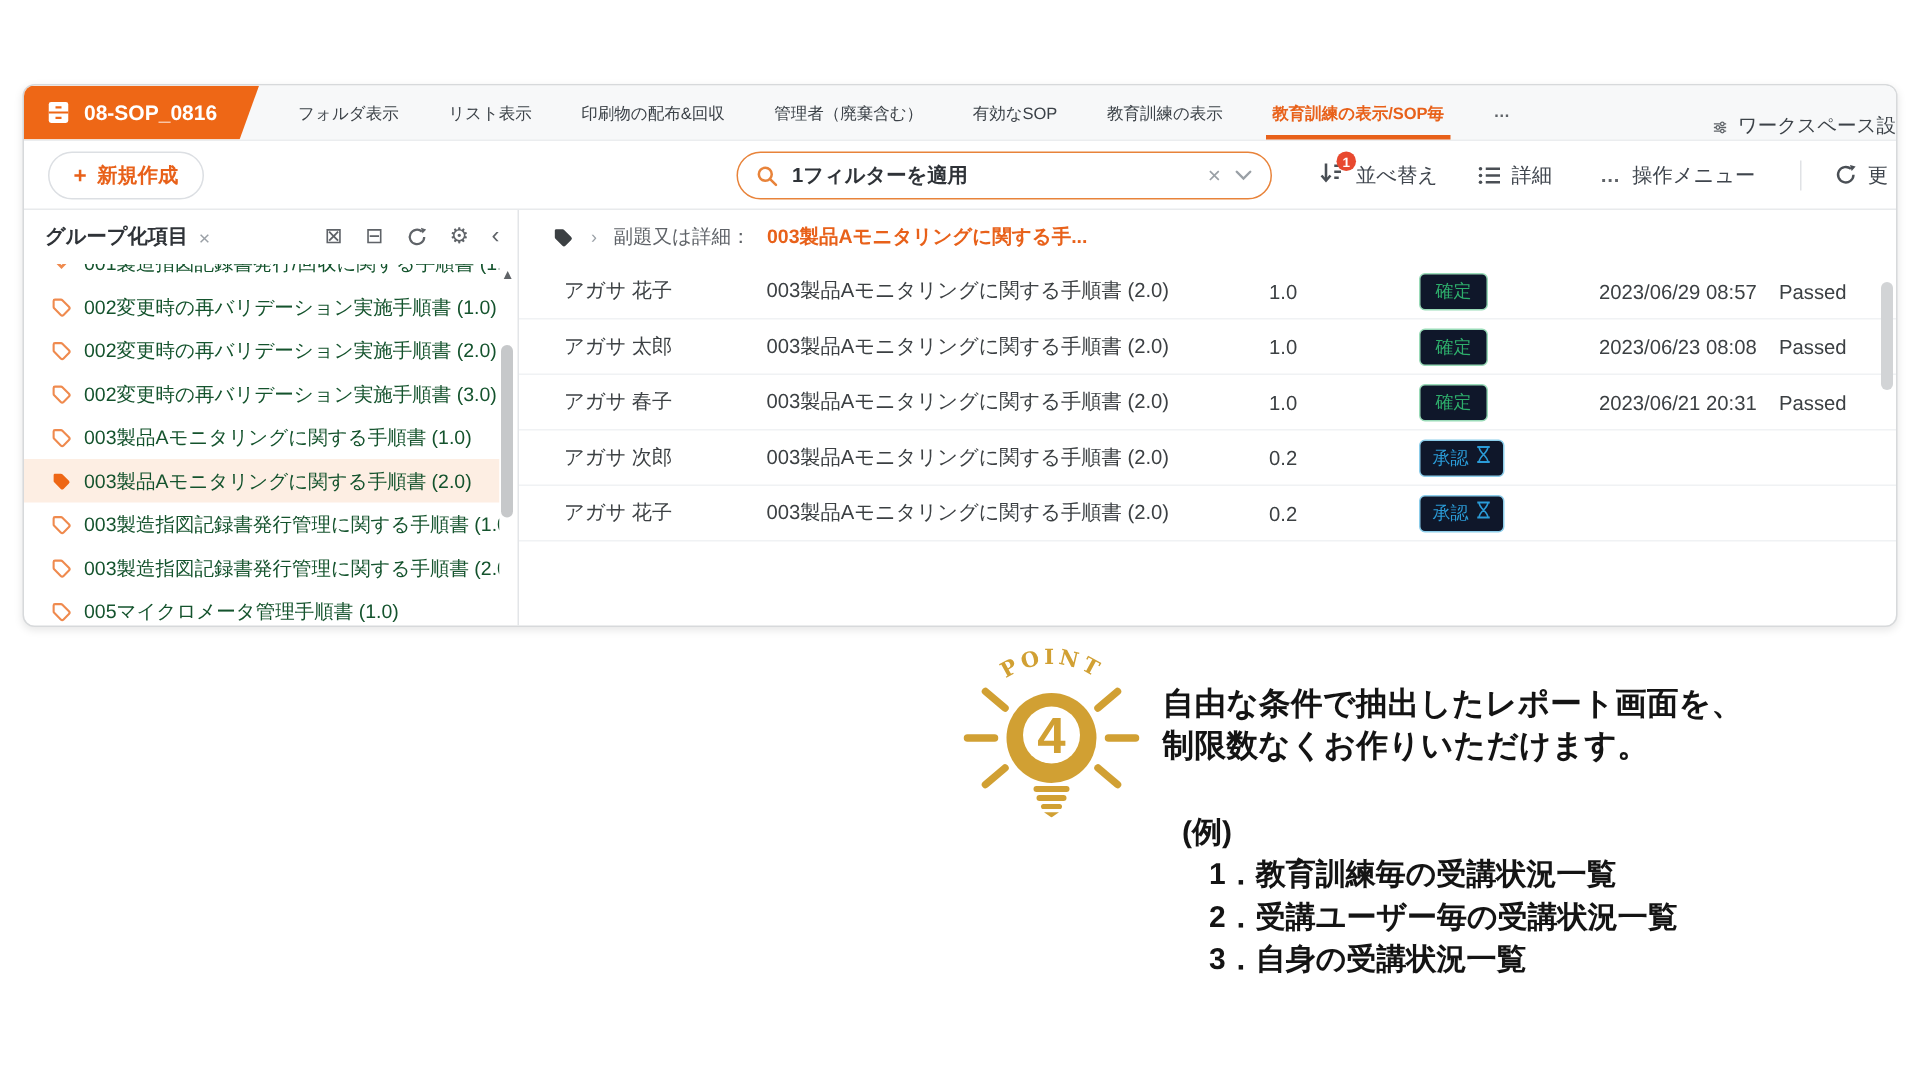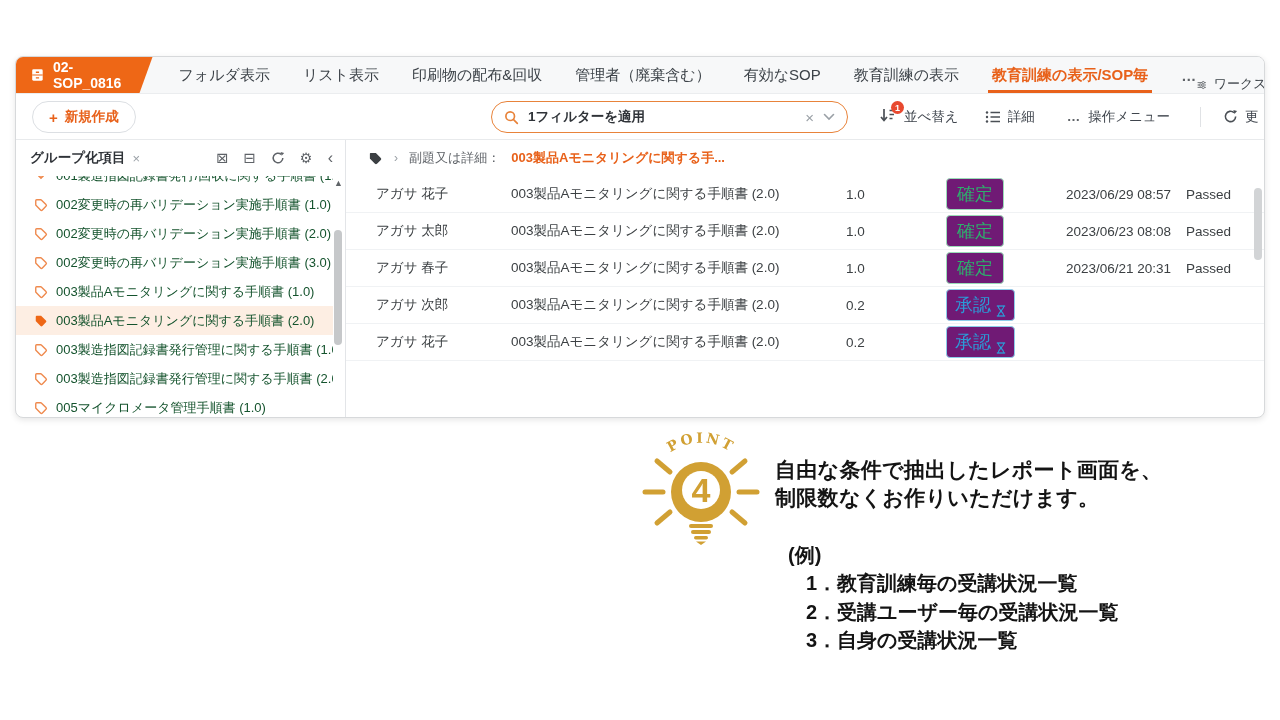--- a/index.html
+++ b/index.html
@@ -11,21 +11,21 @@
   .app-card { position:absolute; left:15px; top:56px; width:1250px; height:362px;
     background:#fff; border:1px solid #d7d9db; border-radius:8px;
     box-shadow:0 2px 6px rgba(0,0,0,.10); overflow:hidden; }
 
   
   .nav { height:37px; background:#f7f8f9; border-bottom:1px solid #ebedef; display:flex; align-items:stretch; }
   .app-tab { background:#ee6716; color:#fff; font-weight:bold; font-size:14px;
     display:flex; align-items:center; gap:9px; padding:0 28px 0 15px;
     clip-path:polygon(0 0,100% 0,calc(100% - 13px) 100%,0 100%); }
   .cab-icon { width:16px; height:16px; }
-  .tabs { display:flex; align-items:stretch; gap:33px; padding-left:26px; font-size:15px; color:#3c4248; }
+  .tabs { display:flex; align-items:stretch; gap:33px; padding-left:26px; font-size:11px; color:#3c4248; }
   .tab { display:flex; align-items:center; position:relative; white-space:nowrap; cursor:default; }
   .tab.active { color:#e8611a; font-weight:bold; }
   .tab.active::after { content:""; position:absolute; left:-4px; right:-4px; bottom:0; height:3px; background:#e8611a; }
   .tab.more { color:#5f6368; font-weight:bold; letter-spacing:1px; }
   .nav-right { margin-left:auto; display:flex; align-items:flex-end; gap:7px; font-size:13px;
     color:#3c4248; white-space:nowrap; overflow:hidden; width:122px; flex:none; }
 
   
   .toolbar { height:46px; position:relative; background:#fff; border-bottom:1px solid #e8eaec; }
   .btn-new { position:absolute; left:16px; top:7px; height:32px; display:flex; align-items:center; gap:7px;
@@ -67,22 +67,22 @@
 
   .main { flex:1; position:relative; overflow:hidden; }
   .crumb { height:36px; display:flex; align-items:center; gap:11px; padding-left:22px; font-size:13px; }
   .crumb .sep { color:#9aa0a6; font-size:12px; }
   .crumb-label { color:#5f6368; }
   .crumb-val { color:#e8611a; font-weight:bold; }
   .grid6 { display:grid; grid-template-columns:135px 335px 100px 120px 120px 1fr; align-items:center; padding-left:30px; }
   .thead { height:46px; color:#8b93a1; font-size:13px; border-bottom:1px solid #edeff1; }
   .th-sort { font-size:12px; margin-left:6px; color:#8b93a1; }
   .trow { height:37px; font-size:13.5px; color:#3c4043; border-bottom:1px solid #f0f2f4; }
-  .badge { display:inline-flex; align-items:flex-end; gap:5px; font-size:18px; border-radius:4px;
-    padding:3px 10px; border:1px solid; background:#701a75; justify-self:start; }
+  .badge { display:inline-flex; align-items:flex-start; gap:5px; font-size:12px; border-radius:4px;
+    padding:3px 10px; border:1px solid; background:#0f172a; justify-self:start; }
   .badge.green { color:#2eaf6c; border-color:#9adbb8; }
   .badge.blue  { color:#2b9cd8; border-color:#8ccdea; padding:3px 8px; }
   .hg { width:10px; height:12px; }
   .main-thumb { position:absolute; right:2px; top:48px; width:8px; height:72px; background:#d2d4d6; border-radius:4px; cursor:pointer; }
 
   
   .bulb-wrap { position:absolute; left:630px; top:420px; width:142px; height:125px; }
   .pt-head { position:absolute; left:775px; top:456px; font-size:21px; font-weight:900;
     color:#141414; line-height:1.32; letter-spacing:.3px; }
   .pt-examples { position:absolute; left:788px; top:541px; font-size:20px; font-weight:900;
@@ -97,21 +97,21 @@
   <div class="app-card">
 
     <div class="nav">
       <div class="app-tab">
         <svg class="cab-icon" viewBox="0 0 16 16">
           <rect x="1.5" y="1" width="13" height="14" rx="1.6" fill="#fff"></rect>
           <line x1="1.5" y1="8" x2="14.5" y2="8" stroke="#ee6716" stroke-width="1.4"></line>
           <line x1="6" y1="4.6" x2="10" y2="4.6" stroke="#ee6716" stroke-width="1.6"></line>
           <line x1="6" y1="11.6" x2="10" y2="11.6" stroke="#ee6716" stroke-width="1.6"></line>
         </svg>
-        <span>02-SOP_0816</span>
+        <span>08-SOP_0816</span>
       </div>
       <div class="tabs">
         <span class="tab">フォルダ表示</span>
         <span class="tab">リスト表示</span>
         <span class="tab">印刷物の配布&amp;回収</span>
         <span class="tab">管理者（廃棄含む）</span>
         <span class="tab">有効なSOP</span>
         <span class="tab">教育訓練の表示</span>
         <span class="tab active">教育訓練の表示/SOP毎</span>
         <span class="tab more">…</span>

